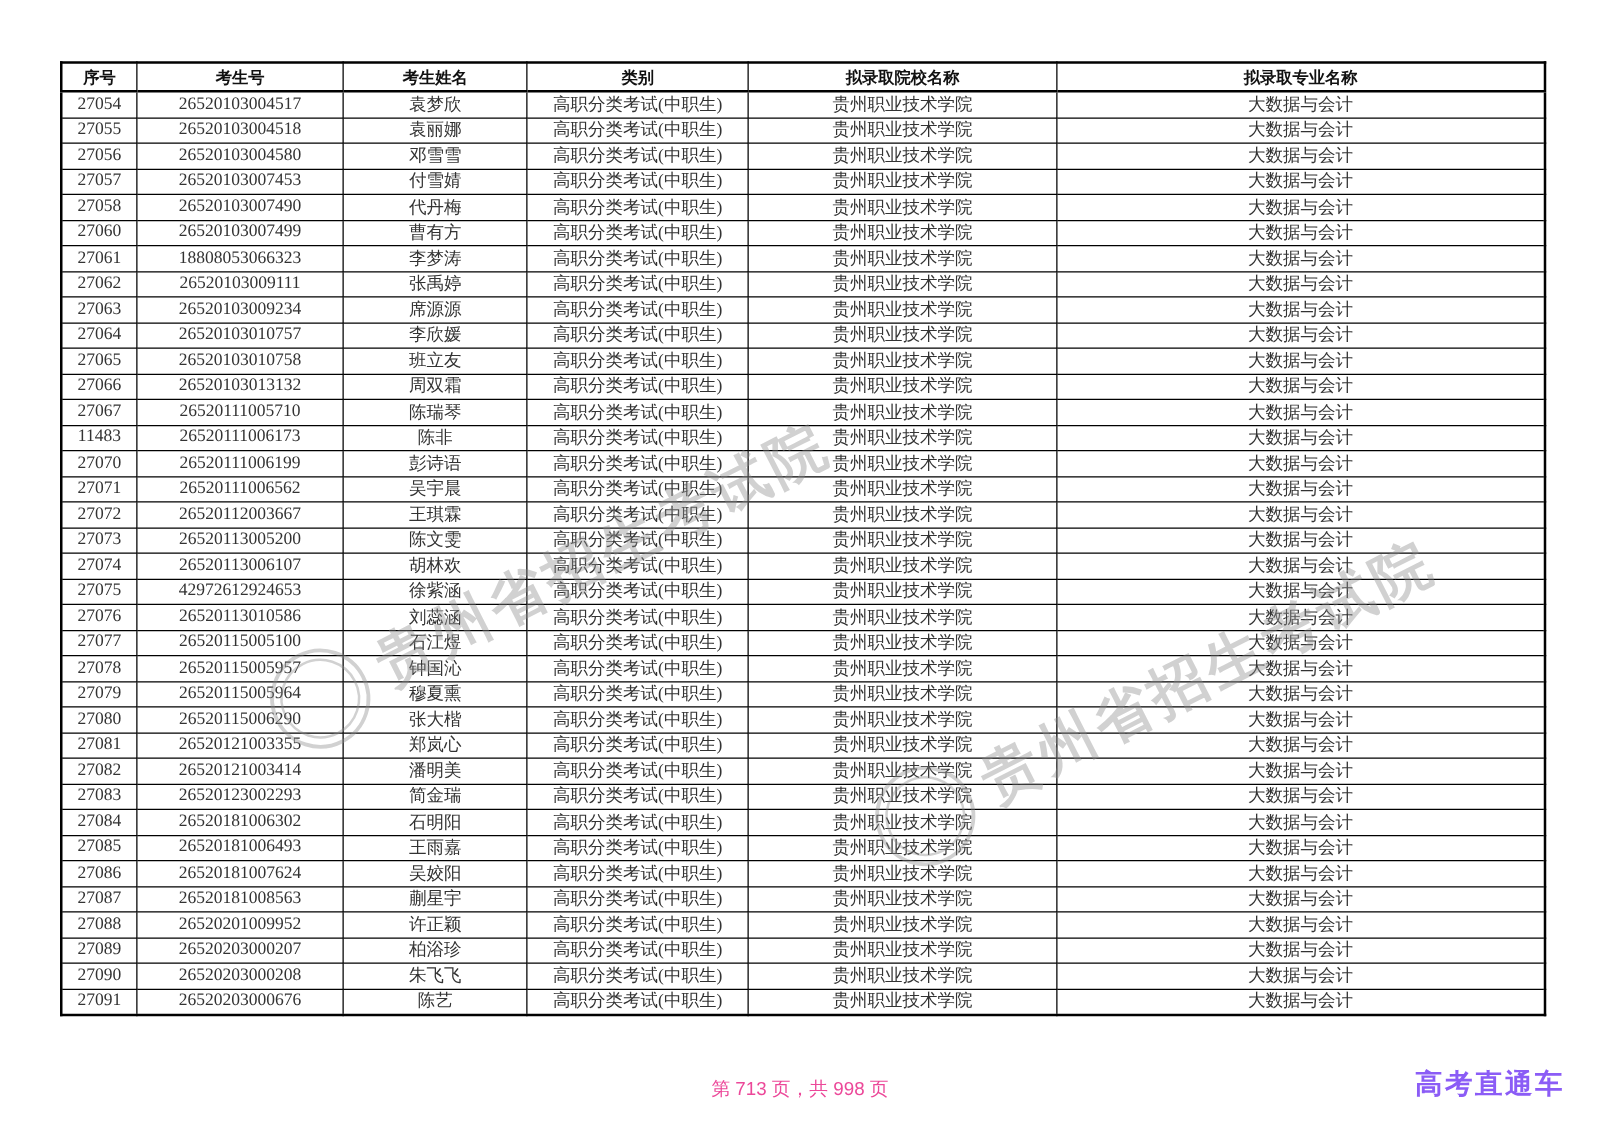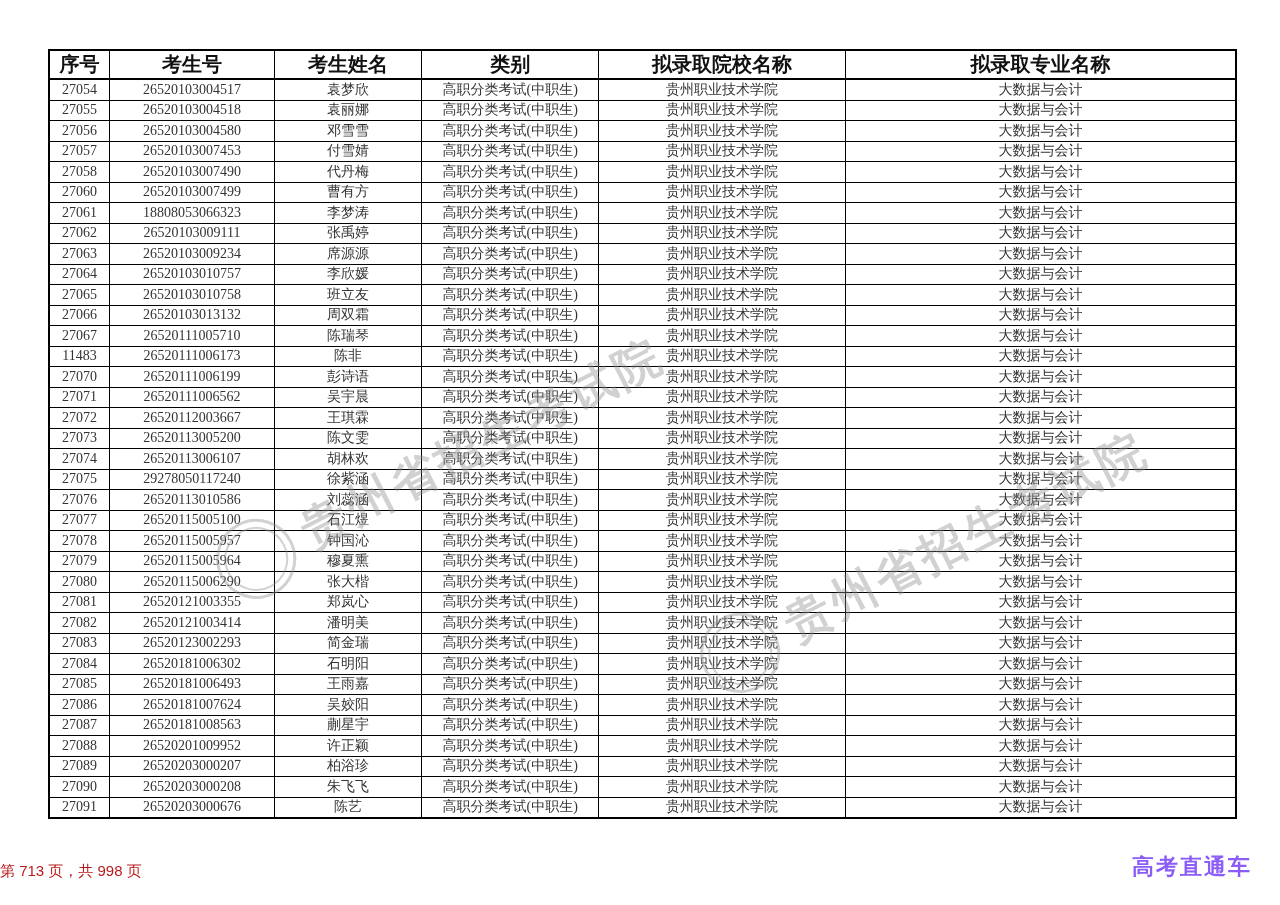--- a/index.html
+++ b/index.html
@@ -27,21 +27,21 @@
     padding:0 2px;
     text-align:center;
     white-space:nowrap;
     overflow:hidden;
     font-weight:normal;
   }
   .admission-table{border:2px solid #000;}
   .admission-table th{
     height:21px;
     font-weight:bold;
-    font-size:20px;
+    font-size:13px;
     color:#111;
     border-bottom-width:2px;
   }
   .admission-table td{height:19.5px;}
   
   .stamp{
     position:absolute;
     display:flex;
     align-items:center;
     gap:14px;
@@ -73,24 +73,24 @@
     letter-spacing:4px;
     white-space:nowrap;
   }
   .stamp-1{left:216px;top:518px;}
   .stamp-2{left:700px;top:612px;}
   
   .page-number{
     position:absolute;
     left:0;right:0;
     top:862px;
-    text-align:left;
+    text-align:center;
     font-family:"Liberation Sans","DejaVu Sans",sans-serif;
     font-size:15px;
-    color:#b91c1c;
+    color:#ec4899;
   }
   .brand-watermark{
     position:absolute;
     right:28px;
     top:852px;
     font-family:"Liberation Sans","DejaVu Sans",sans-serif;
     font-size:22px;
     font-weight:bold;
     letter-spacing:2px;
     color:#8b5cf6;
@@ -268,21 +268,21 @@
         <tr>
           <td>27074</td>
           <td>26520113006107</td>
           <td>胡林欢</td>
           <td>高职分类考试(中职生)</td>
           <td>贵州职业技术学院</td>
           <td>大数据与会计</td>
         </tr>
         <tr>
           <td>27075</td>
-          <td>29278050117240</td>
+          <td>42972612924653</td>
           <td>徐紫涵</td>
           <td>高职分类考试(中职生)</td>
           <td>贵州职业技术学院</td>
           <td>大数据与会计</td>
         </tr>
         <tr>
           <td>27076</td>
           <td>26520113010586</td>
           <td>刘蕊涵</td>
           <td>高职分类考试(中职生)</td>

